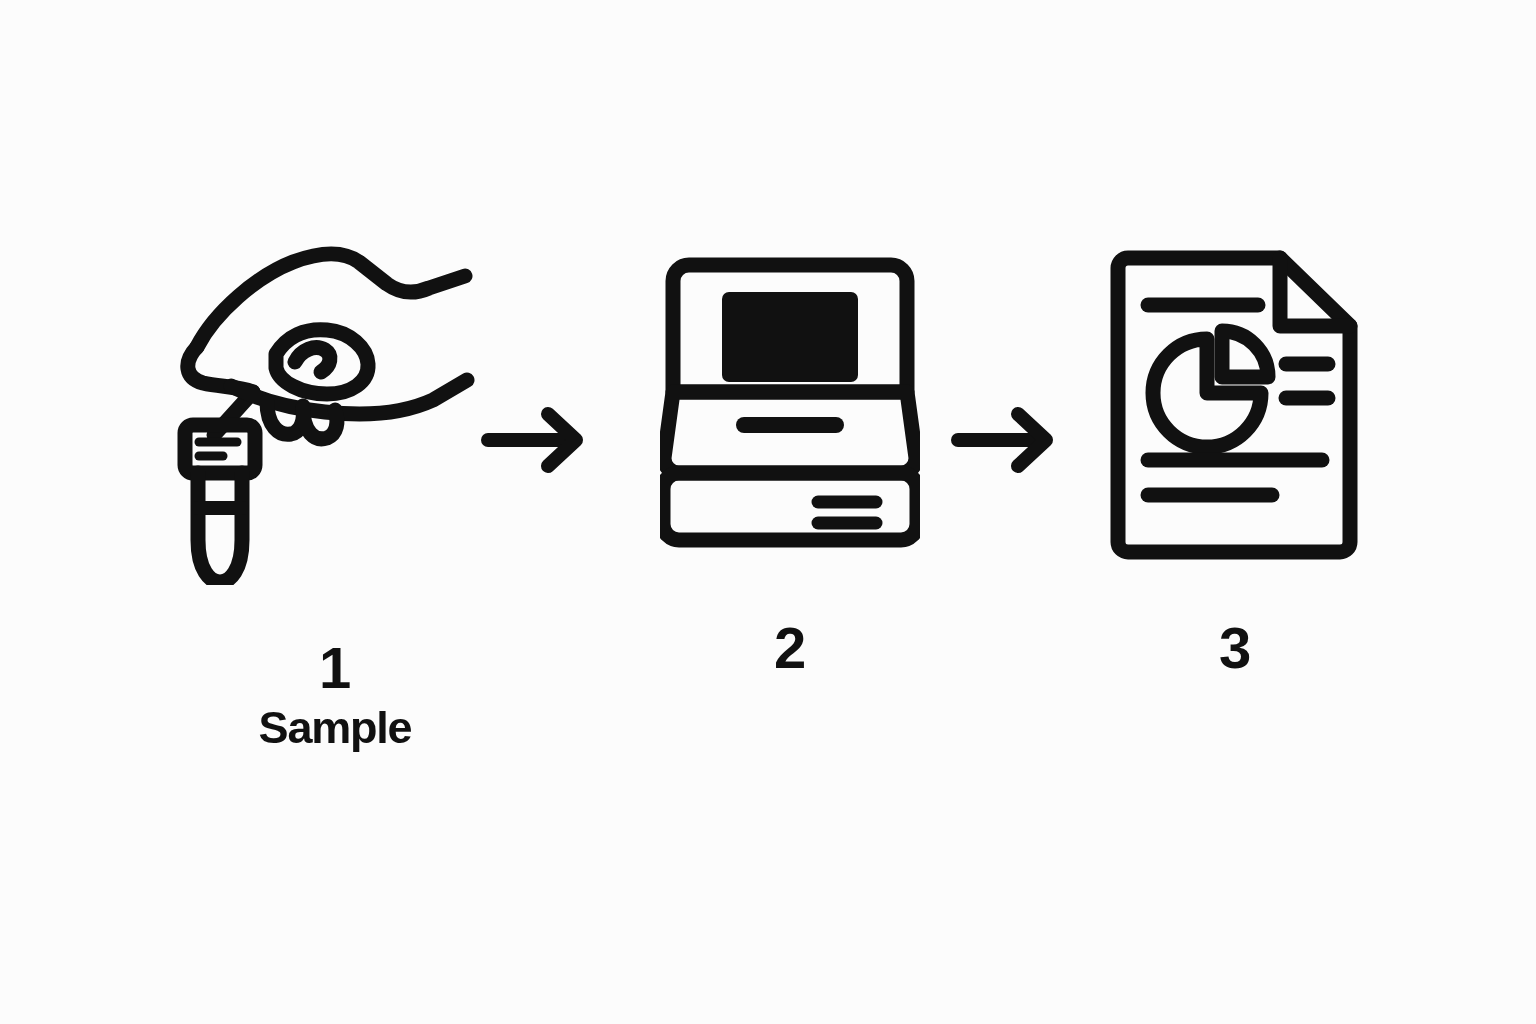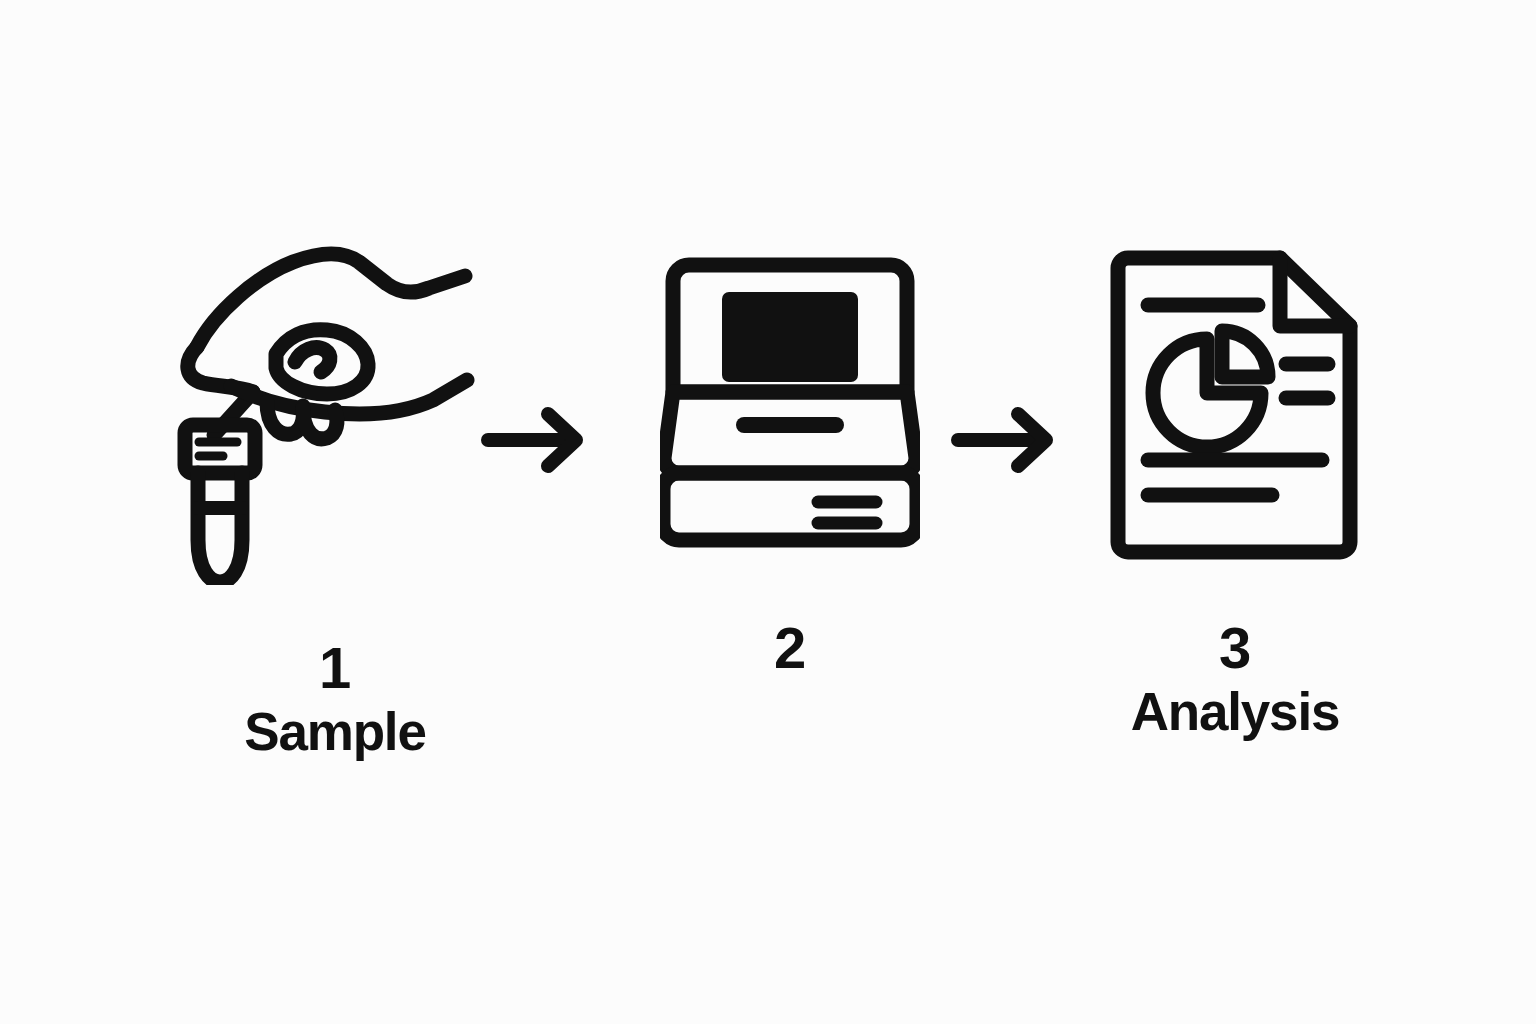--- a/index.html
+++ b/index.html
@@ -46,21 +46,21 @@
     line-height: 1.0;
   }
   .step-number {
     font-size: 58px;
     font-weight: bold;
     color: #111111;
     letter-spacing: -0.5px;
     margin-bottom: 8px;
   }
   .step-label {
-    font-size: 53px;
+    font-size: 45px;
     font-weight: bold;
     color: #111111;
     letter-spacing: -1.2px;
     white-space: nowrap;
   }
   .arrow {
     position: absolute;
   }
   
   #step-1 { left: 165px; top: 240px; width: 340px; }
@@ -179,18 +179,17 @@
             <path d="M186 124 H 228" stroke-width="15"></path>
             <path d="M186 158 H 228" stroke-width="15"></path>
 
             <path d="M48 220 H 222" stroke-width="15"></path>
             <path d="M48 255 H 172" stroke-width="15"></path>
           </g>
         </svg>
       </div>
       <div class="step-caption">
         <div class="step-number">3</div>
-        <div class="step-label">Analysis</div>
       </div>
     </div>
 
   </div>
 </div>
 
 </body></html>

